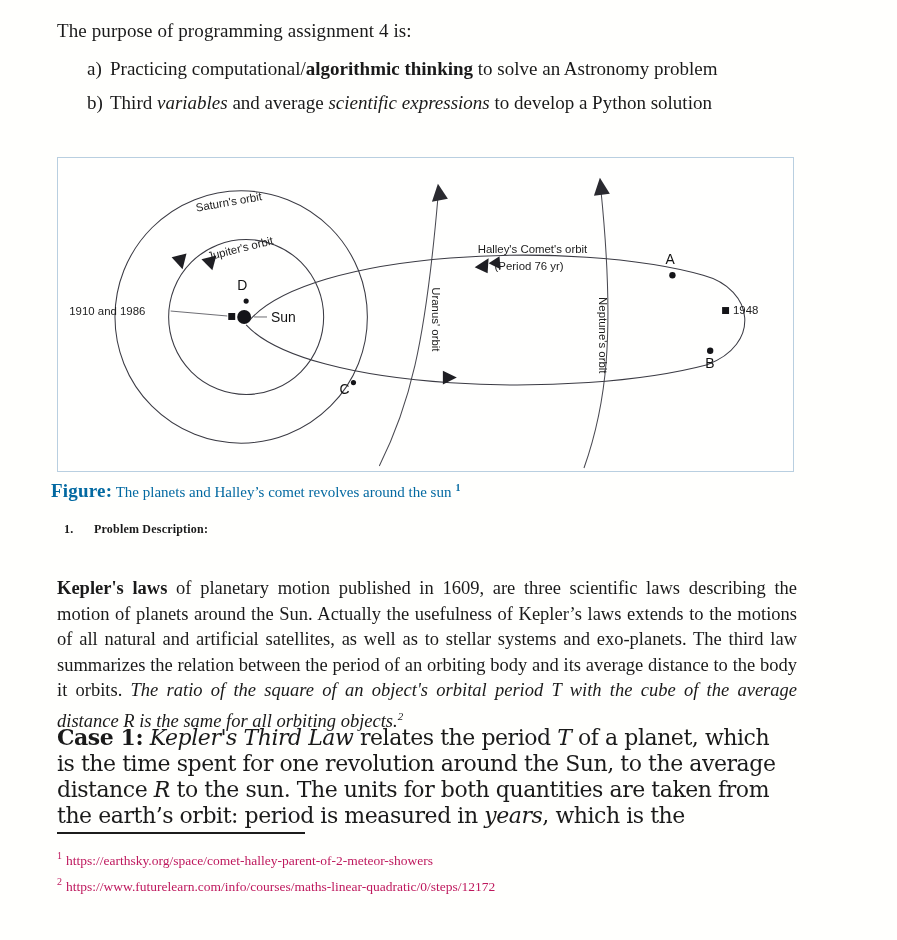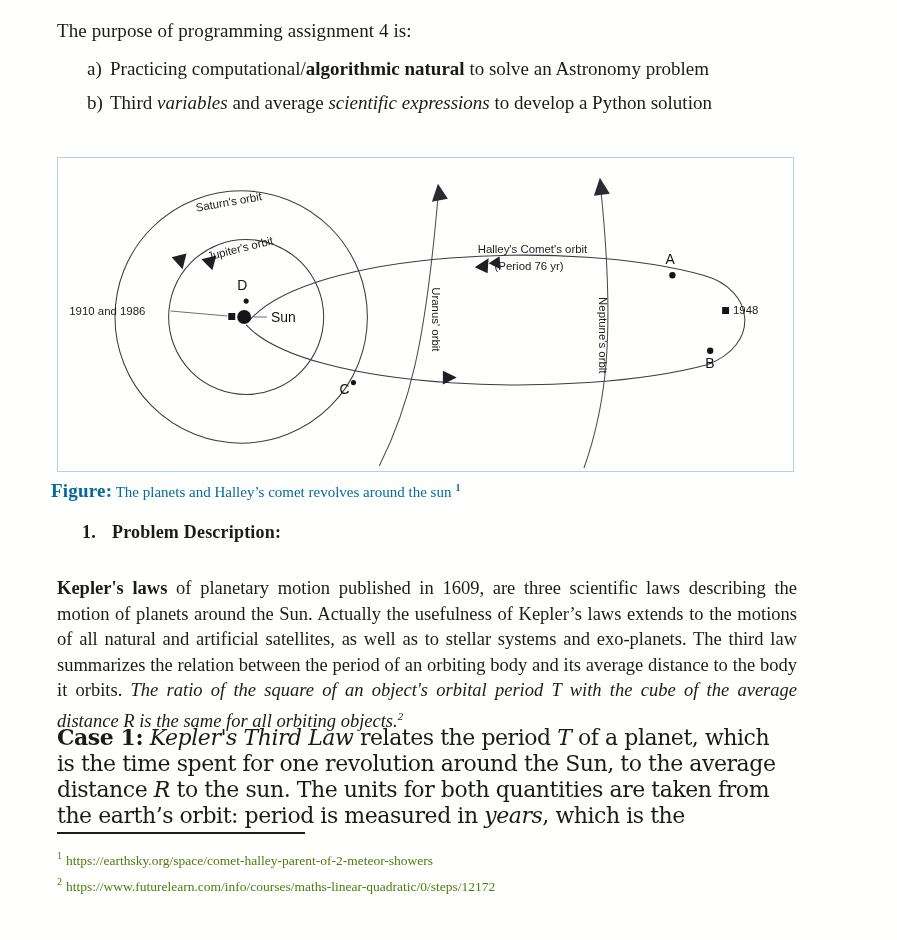--- a/index.html
+++ b/index.html
@@ -113,23 +113,23 @@
   .caption .cap-sup {
     font-size: 10px;
     vertical-align: super;
     margin-left: 4px;
     font-weight: bold;
   }
 
   
   .section-head {
     position: absolute;
-    left: 82px;
+    left: 64px;
     top: 522px;
-    font-size: 18px;
+    font-size: 12px;
     font-weight: bold;
     letter-spacing: .2px;
   }
   .section-head .num {
     display: inline-block;
     width: 30px;
   }
 
   
   .para-kepler {
@@ -169,41 +169,41 @@
   }
   .footnotes {
     position: absolute;
     left: 57px;
     top: 845px;
     width: 760px;
   }
   .fn-line {
     font-size: 13.5px;
     line-height: 21px;
-    color: #4d7c0f;
+    color: #be185d;
     white-space: nowrap;
   }
   .fn-num {
     font-size: 10px;
     vertical-align: super;
     margin-right: 4px;
   }
 </style>
 </head>
 <body>
 
 <div class="page">
 
   <div class="intro">
     <div class="intro-lead">The purpose of programming assignment 4 is:</div>
 
     <ul class="abc-list">
       <li class="abc-item">
         <span class="abc-marker">a)</span>
-        <span>Practicing computational/</span><span class="bold">algorithmic natural</span><span> to solve an Astronomy problem</span>
+        <span>Practicing computational/</span><span class="bold">algorithmic thinking</span><span> to solve an Astronomy problem</span>
       </li>
       <li class="abc-item">
         <span class="abc-marker">b)</span>
         <span>Third </span><span class="ital">variables</span><span> and average </span><span class="ital">scientific expressions</span><span> to develop a Python solution</span>
       </li>
     </ul>
   </div>
 
   <div class="figure-box">
     <svg viewBox="0 0 737 315" xmlns="http://www.w3.org/2000/svg">

